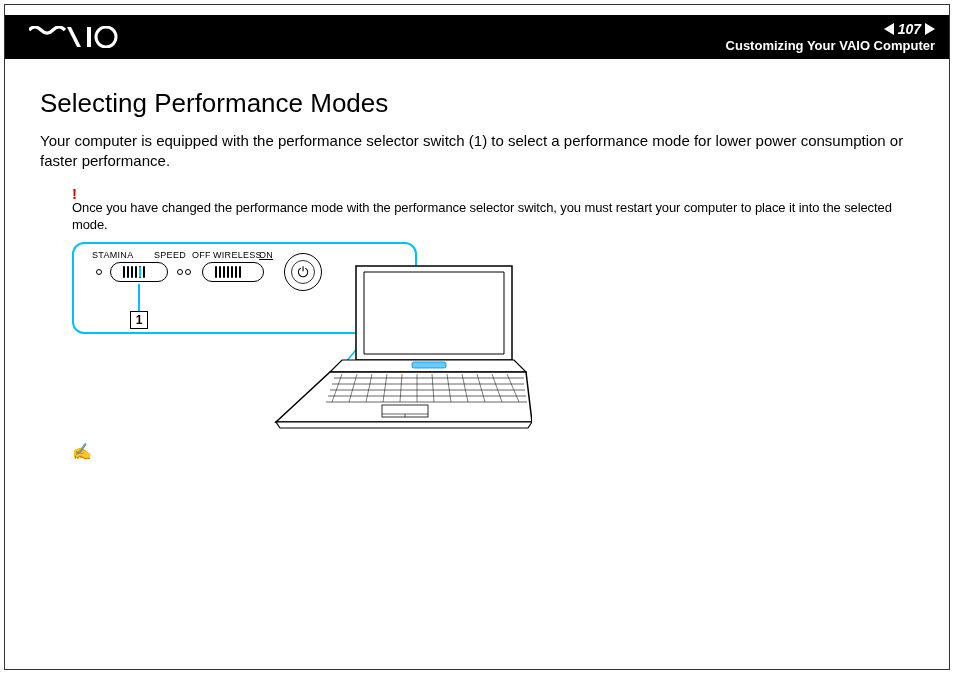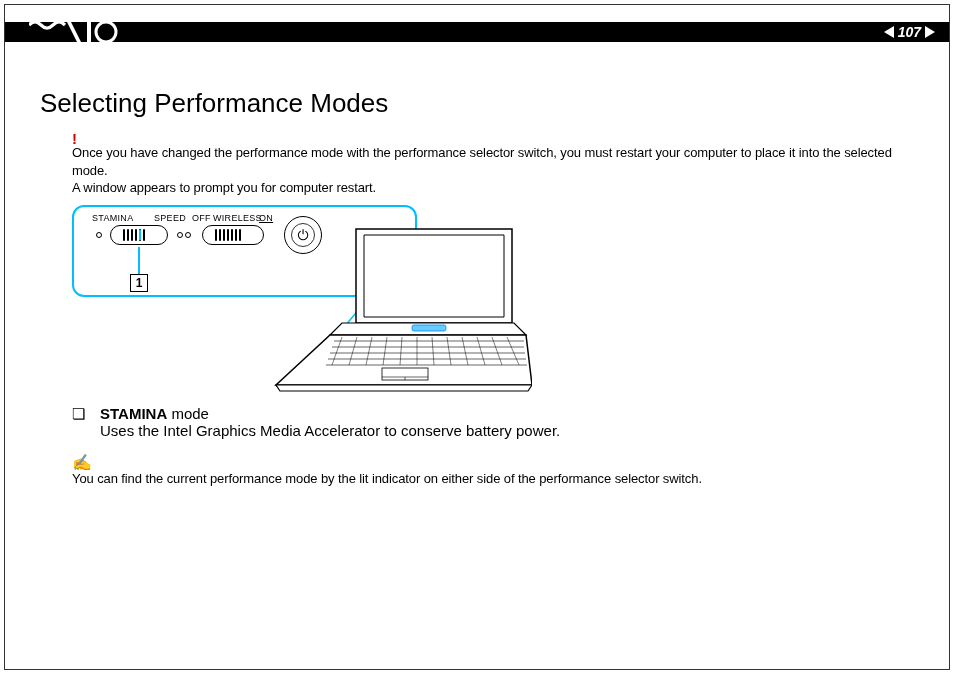--- a/index.html
+++ b/index.html
@@ -14,28 +14,27 @@
   .page-border {
     position: absolute;
     top: 4px; left: 4px; right: 4px; bottom: 4px;
     border: 1px solid #333;
     pointer-events: none;
   }
   
   .header-bar {
     position: absolute;
     top: 15px; left: 5px; right: 5px;
-    height: 20px;
+    height: 44px;
     background: #000;
     color: #fff;
     display: flex;
     align-items: center;
     justify-content: space-between;
     padding: 0 14px 0 24px;
-    margin-top: 7px;
   }
   .vaio-logo {
     display: flex;
     align-items: center;
     gap: 0;
     height: 100%;
   }
   .page-nav {
     display: flex;
     flex-direction: column;
@@ -250,32 +249,33 @@
       <rect x="58" y="1" width="4" height="20" fill="#fff"></rect>
       <circle cx="77" cy="11" r="10" stroke="#fff" stroke-width="3" fill="none"></circle>
     </svg>
   </div>
   <div class="page-nav">
     <div class="top-row">
       <div class="nav-arrow left"></div>
       <span>107</span>
       <div class="nav-arrow right"></div>
     </div>
+    <span>Customizing Your VAIO Computer</span>
   </div>
 </div>
 
 <div class="content">
 
   <h1 class="title">Selecting Performance Modes</h1>
 
+  <p class="intro">Your computer is equipped with the performance selector switch (1) to select a performance mode for lower power consumption or faster performance.</p>
 
   <div class="warning-block">
     <span class="bang">!</span>
     <span>Once you have changed the performance mode with the performance selector switch, you must restart your computer to place it into the selected mode.</span><br>
-    <span>A window appears to prompt you for computer restart.</span>
   </div>
 
   <div class="illustration">
     <div class="callout-box">
       <div class="callout-inner">
         <span class="switch-label stamina">STAMINA</span>
         <span class="switch-label speed">SPEED</span>
         <span class="switch-label off">OFF</span>
         <span class="switch-label wireless">WIRELESS</span>
         <span class="switch-label on">ON</span>
@@ -358,24 +358,19 @@
 
       <rect x="110" y="143" width="46" height="12" fill="#fff" stroke="#000" stroke-width="0.8"></rect>
       <line x1="110" y1="152" x2="156" y2="152" stroke="#000" stroke-width="0.6"></line>
       <line x1="133" y1="152" x2="133" y2="155" stroke="#000" stroke-width="0.6"></line>
 
       <polygon points="4,160 260,160 256,166 8,166" fill="#fff" stroke="#000" stroke-width="1.2"></polygon>
     </svg>
   </div>
 
   <div class="bullets">
-    <div class="bullet-item">
-      <span class="mode-name">STAMINA</span><span> mode</span>
-      <span class="desc">Uses the Intel Graphics Media Accelerator to conserve battery power.</span>
-    </div>
   </div>
 
   <div class="note-block">
     <span class="note-icon">✍</span>
-    <span>You can find the current performance mode by the lit indicator on either side of the performance selector switch.</span>
   </div>
 
 </div>
 
 </body></html>

